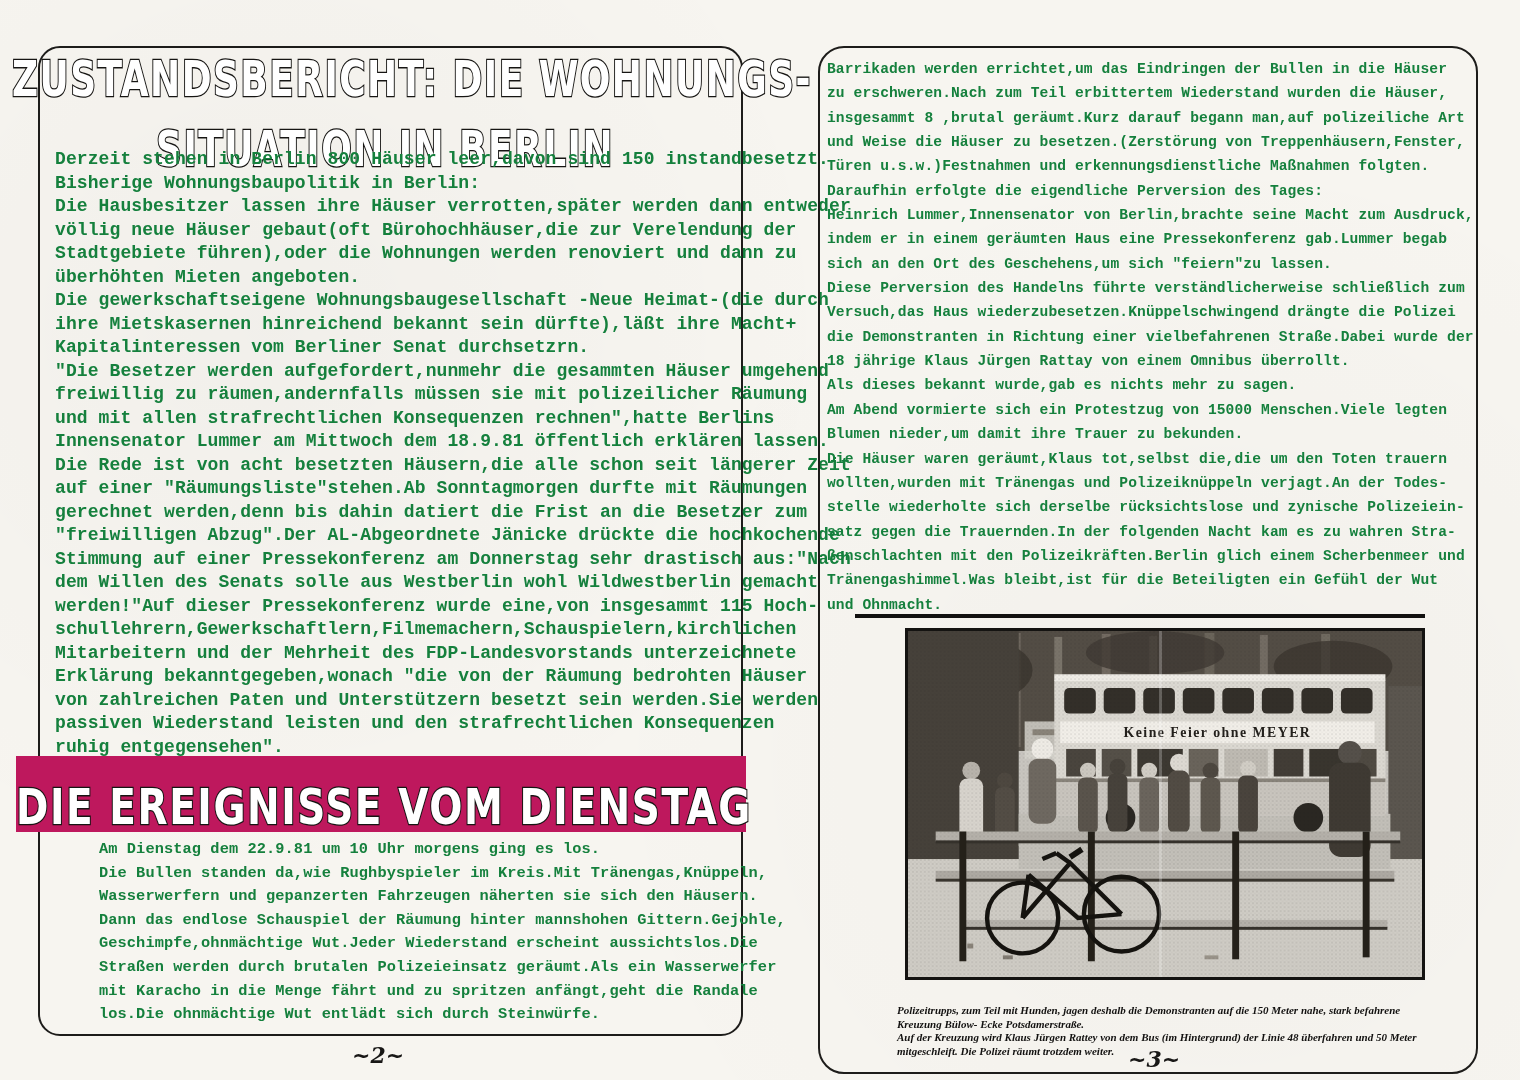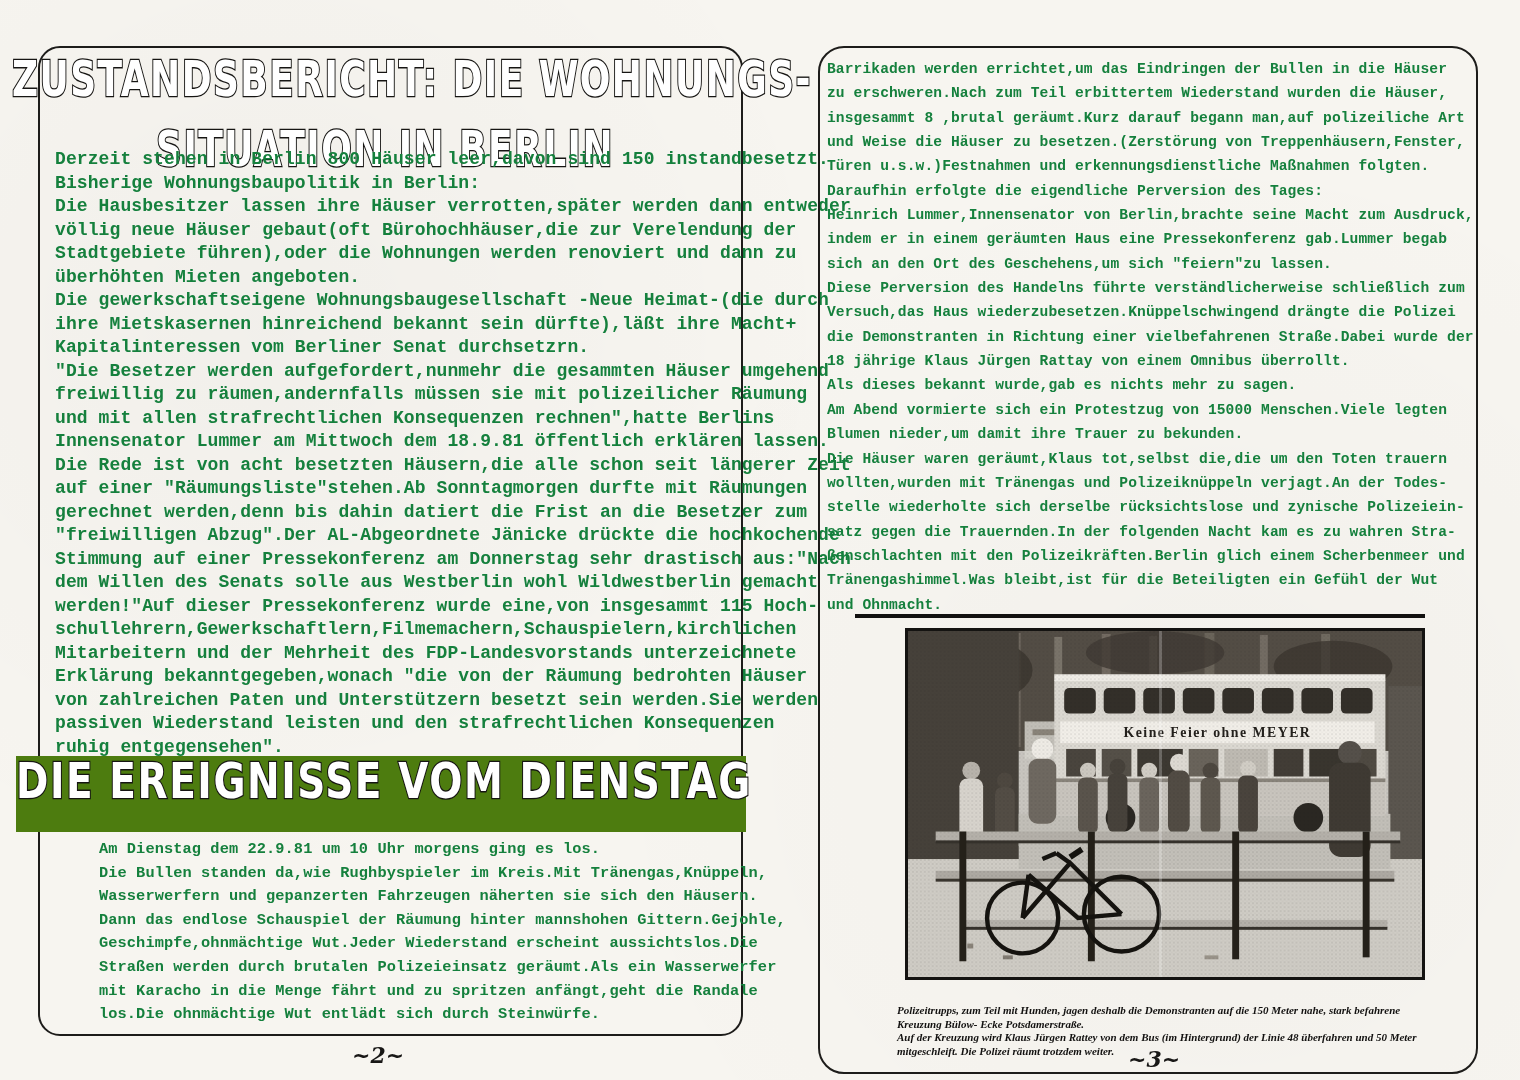--- a/index.html
+++ b/index.html
@@ -38,22 +38,22 @@
     line-height:1;
   }
   .bubble .squeeze { display:inline-block; transform-origin:left center; }
   #headline1 { left:12px; top:54px; width:745px; }
   #headline1 .l1 { font-size:50px; }
   #headline1 .l1 .squeeze { transform:scaleX(0.72); }
   #headline1 .l2 { font-size:50px; text-align:center; margin-top:20px; }
   #headline1 .l2 .squeeze { transform:scaleX(0.72); transform-origin:center; }
   #headline2 {
     left:16px; top:756px; width:730px; height:76px;
-    background:#4d7c0f;              
-    display:flex; align-items:flex-start;
+    background:#be185d;              
+    display:flex; align-items:flex-end;
     font-size:50px;
   }
   #headline2 .squeeze { transform:scaleX(0.78); }
 
   
   .typewriter {
     position:absolute;
     white-space:pre;
     font-family:"Liberation Mono", monospace;
     font-weight:700;

